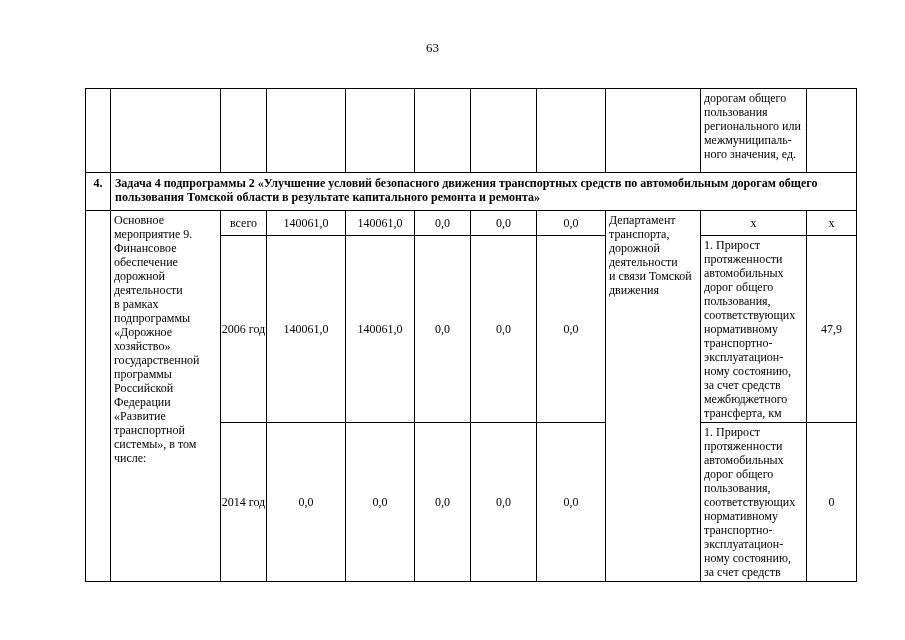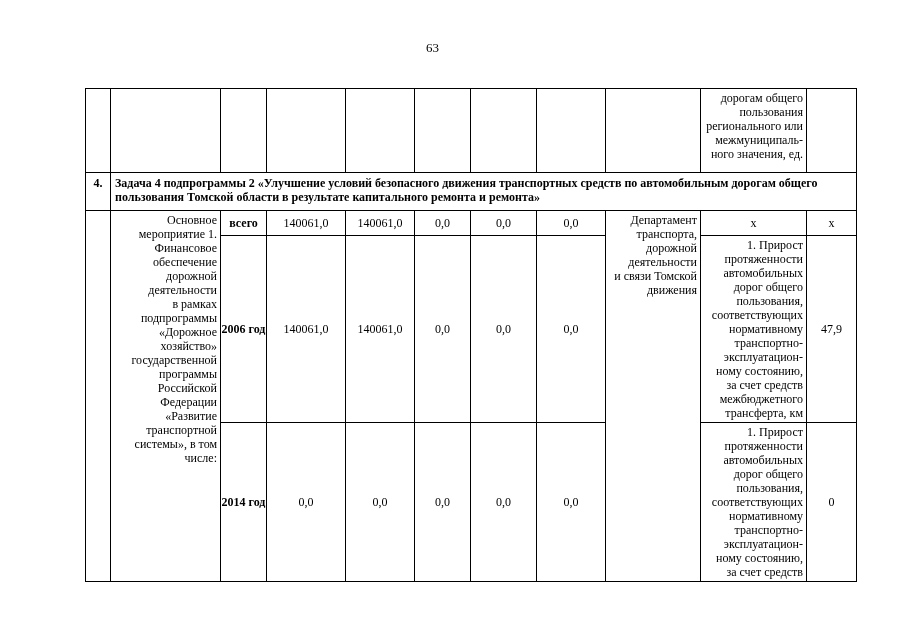--- a/index.html
+++ b/index.html
@@ -30,24 +30,24 @@
   }
   td {
     border: 1px solid #000;
     font-size: 12px;
     line-height: 14px;
     vertical-align: top;
     text-align: left;
     padding: 2px 3px;
     overflow: hidden;
   }
-  td.txt { white-space: pre-line; text-align: right; }
+  td.txt { white-space: pre-line; }
   td.mid { text-align: center; vertical-align: middle; }
   td.topc { text-align: center; vertical-align: top; }
-  td.nowrap { white-space: nowrap; padding: 2px 0; font-weight: bold; }
+  td.nowrap { white-space: nowrap; padding: 2px 0; }
   td.task { font-weight: bold; padding: 3px 4px; white-space: normal; }
   tr.r-cont  { height: 84px; }
   tr.r-task  { height: 38px; }
   tr.r-total { height: 25px; }
   tr.r-2015  { height: 185px; }
   tr.r-2016  { height: 158px; }
 </style>
 </head>
 <body>
 
@@ -89,21 +89,21 @@
     </tr>
 
     <tr class="r-task">
       <td class="topc task">4.</td>
       <td colspan="10" class="task">Задача 4 подпрограммы 2 «Улучшение условий безопасного движения транспортных средств по автомобильным дорогам общего пользования Томской области в результате капитального ремонта и ремонта»</td>
     </tr>
 
     <tr class="r-total">
       <td rowspan="3"></td>
       <td rowspan="3" class="txt">Основное
-мероприятие 1.
+мероприятие 9.
 Финансовое
 обеспечение
 дорожной
 деятельности
 в рамках
 подпрограммы
 «Дорожное
 хозяйство»
 государственной
 программы

